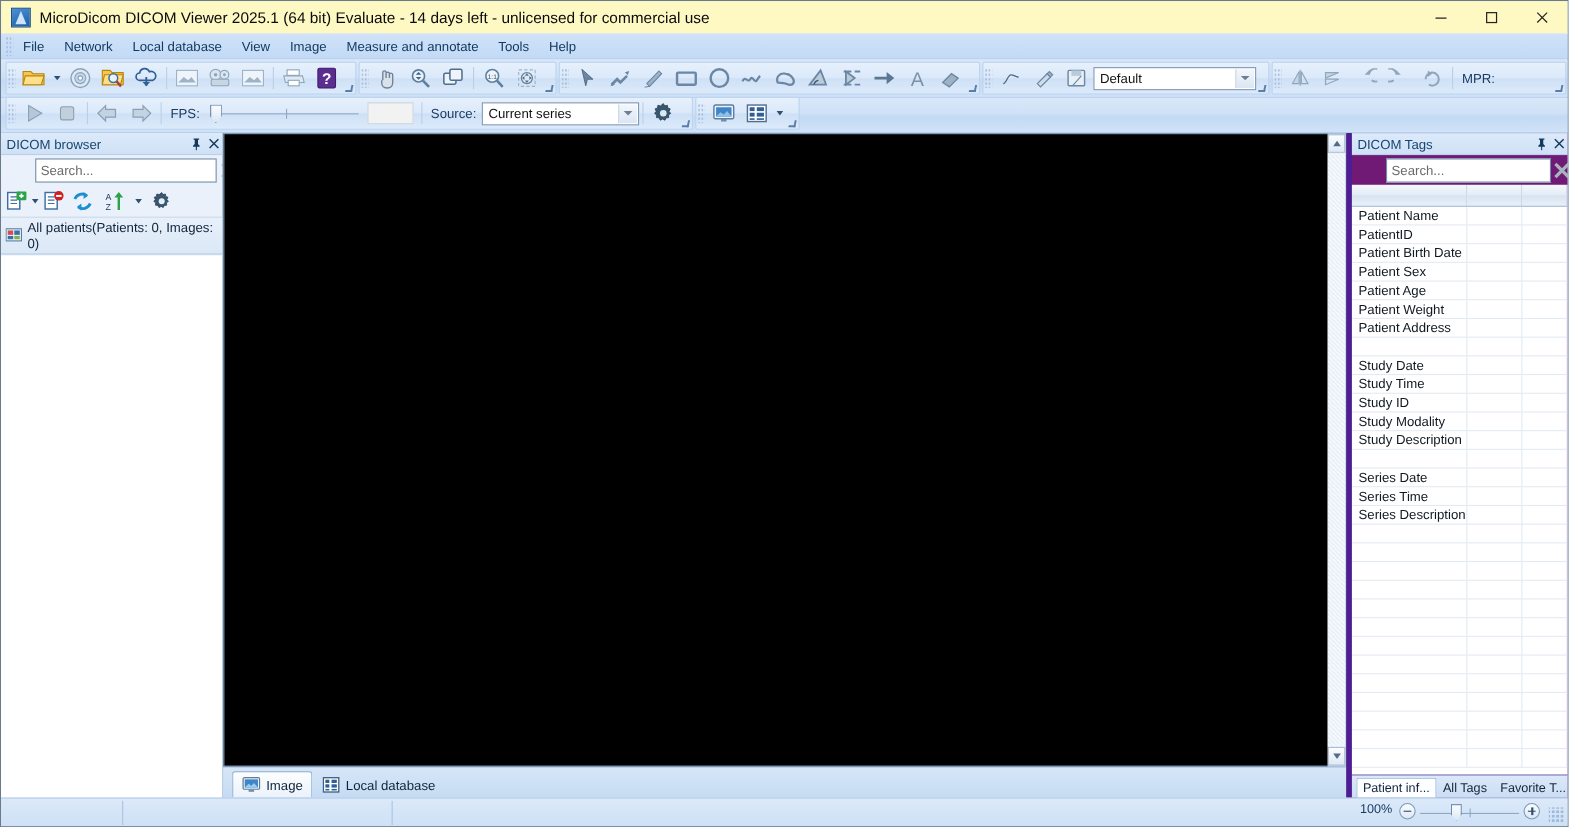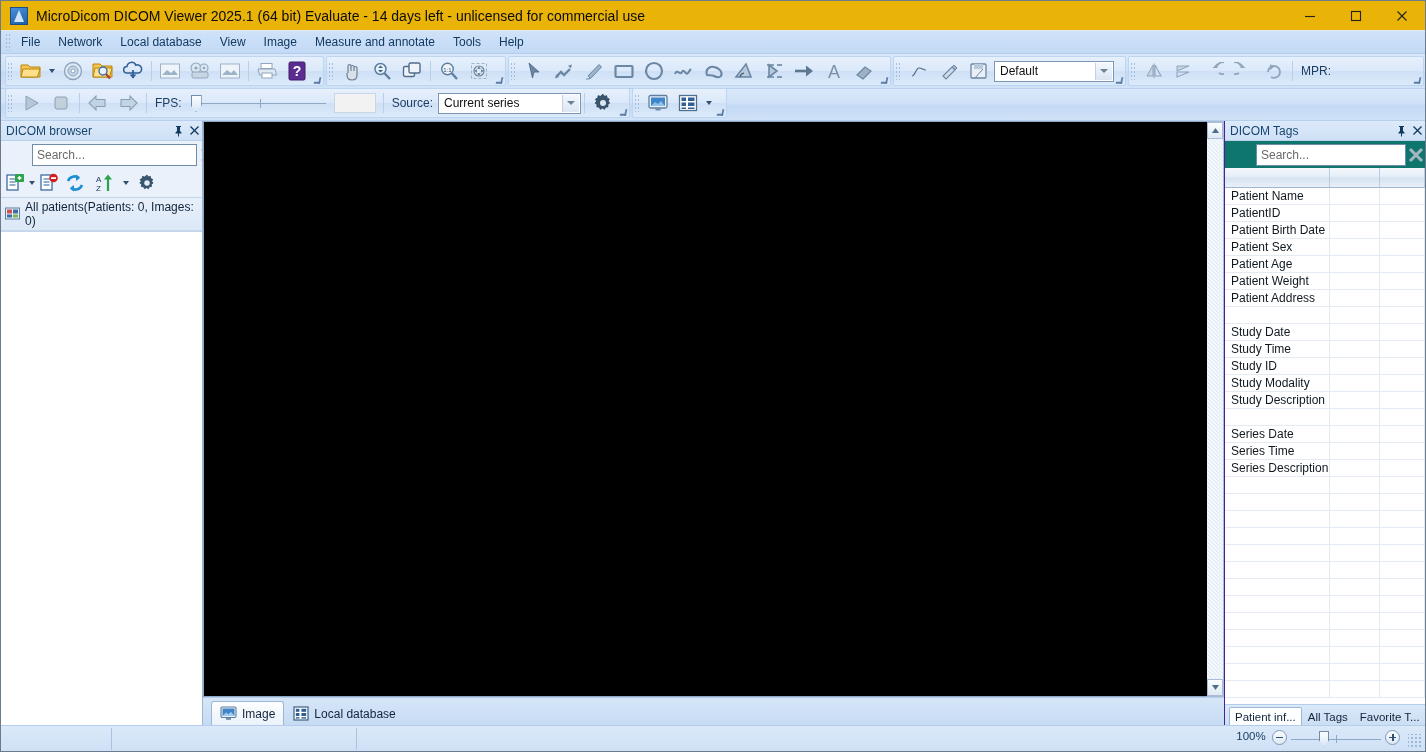--- a/index.html
+++ b/index.html
@@ -14,21 +14,21 @@
     width: 1426px; height: 752px;
     position: relative;
     display: flex; flex-direction: column;
     border: 1px solid #6b7b8c;
     background: #d6e5f7;
   }
 
   
   .titlebar {
     height: 28px; flex: 0 0 30px;
-    background: #eab308;
+    background: #fef9c3;
     display: flex; align-items: center;
     border-bottom: 1px solid #e4e8ec;
   }
   .title-icon {
     width: 18px; height: 18px; margin-left: 9px; margin-right: 8px;
     flex: 0 0 18px;
     background: linear-gradient(160deg,#4a90d9,#1a5fa8);
     border: 1px solid #1b4f87;
     position: relative;
   }
@@ -113,21 +113,21 @@
     width: 12px; height:28px; display:flex; align-items:center; justify-content:center;
   }
   .tsplit i {
     width:0;height:0;border-left:3.5px solid transparent;border-right:3.5px solid transparent;
     border-top:4px solid #30506f; display:block;
   }
   .tblabel { font-size:12px; color:#1b3c63; padding:0 5px; white-space:nowrap;}
 
   
   .combo {
-    height: 21px; width: 120px;
+    height: 21px; width: 148px;
     background:#fff; border:1px solid #7c97b5;
     display:flex; align-items:center; position:relative;
     font-size:12px; color:#111; padding-left:5px;
   }
   .combo .arrow {
     position:absolute; right:1px; top:1px; bottom:1px; width:17px;
     background: linear-gradient(to bottom,#f3f7fc,#dbe6f3);
     border-left:1px solid #c2d2e4;
     display:flex;align-items:center;justify-content:center;
   }
@@ -227,21 +227,21 @@
   }
   .btab.active {
     background: linear-gradient(to bottom,#fdfefe,#eaf2fb);
     border-color:#9cb7d6;
   }
 
   
   .rpanel {
     width: 201px; flex:0 0 201px;
     display:flex; flex-direction:column;
-    background:#0f766e; border-left:1px solid #4c1d95;
+    background:#701a75; border-left:5px solid #4c1d95;
   }
   .rp-search { display:flex; align-items:center; padding:3px 3px 2px 3px; gap:1px;}
   .editbtn {
     height:22px; padding:0 5px; font-size:12px; color:#7a7a7a;
     background: linear-gradient(to bottom,#f2f6fb,#dfe9f5);
     border:1px solid #b9cbe0; display:flex;align-items:center;
   }
   .tagtable { flex:1 1 auto; display:flex; flex-direction:column; background:#fff; overflow:hidden;justify-content:flex-end;}
   .tag-head { display:flex; height:20px; flex:0 0 20px; }
   .tag-head div {

